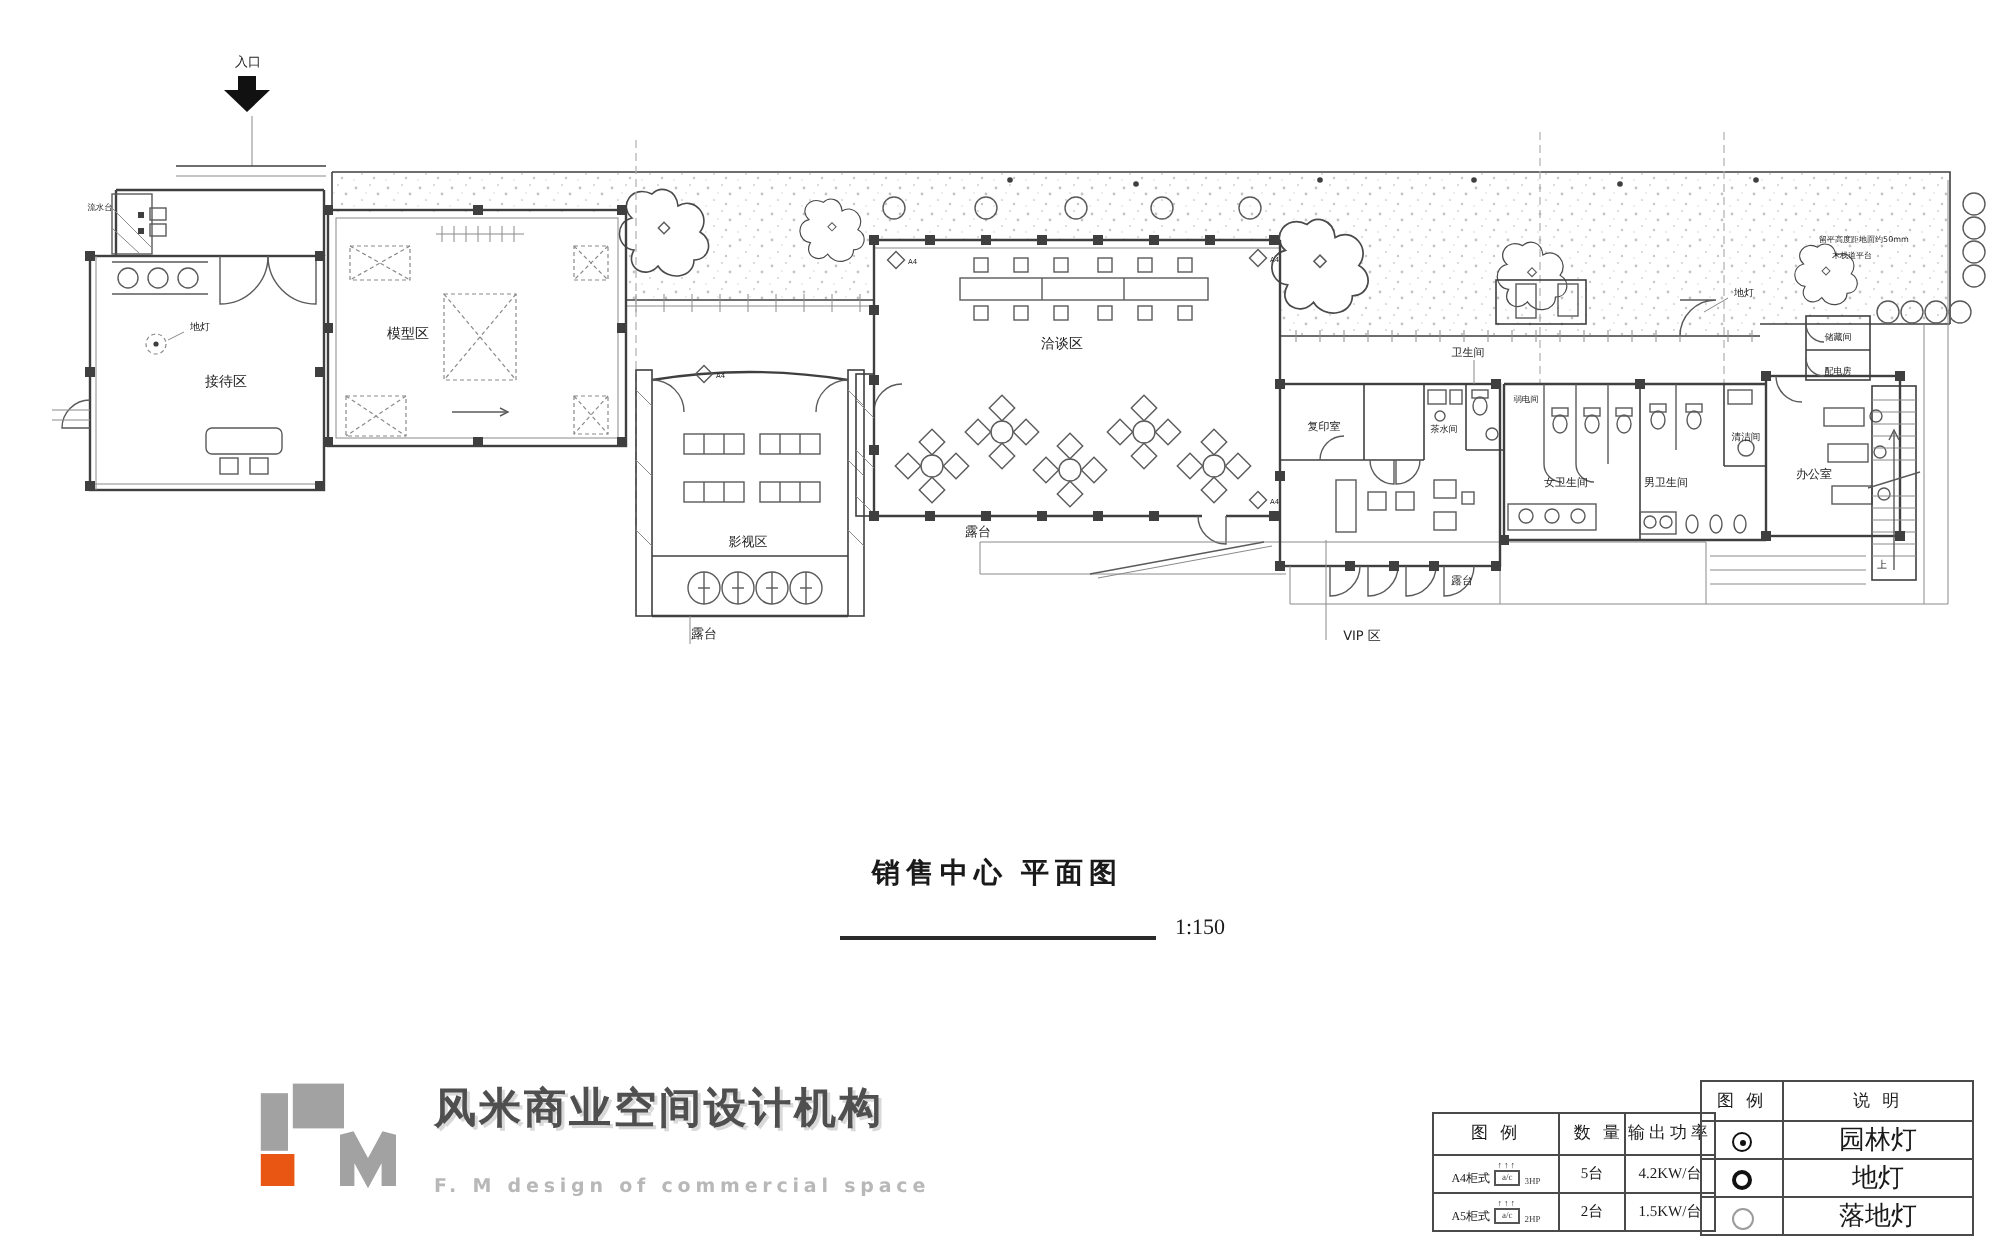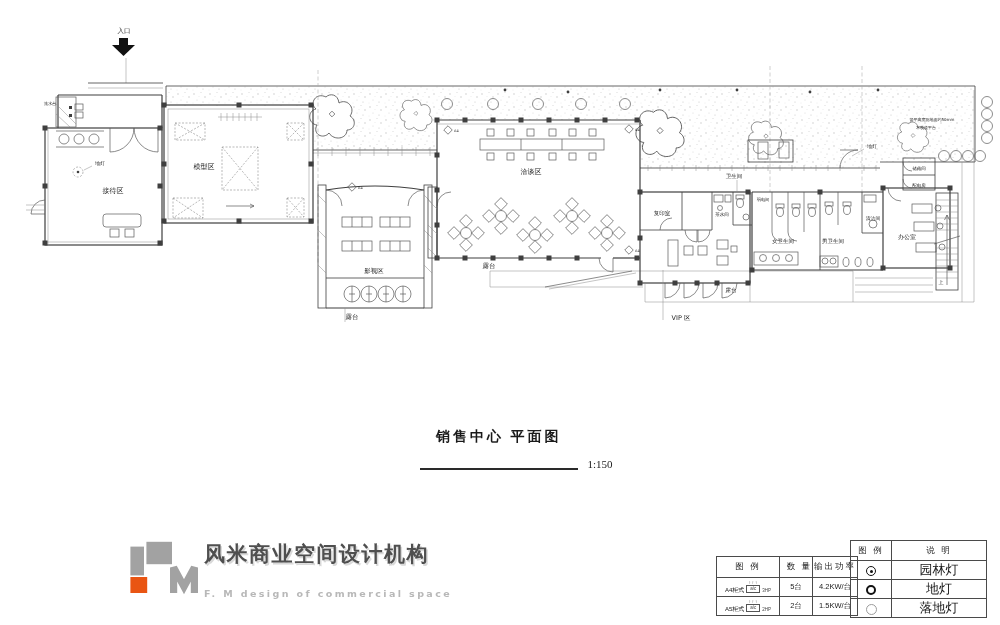--- a/index.html
+++ b/index.html
@@ -17,26 +17,26 @@
   .gfill{fill:url(#gdots);stroke:none;}
   .tree {stroke:#4a4a4a;stroke-width:0.8;fill:#ffffff;}
   text.lbl{fill:#222222;}
   
   .titleblock{position:absolute;left:420px;top:428px;display:flex;align-items:flex-end;
               font-family:"Liberation Serif","DejaVu Serif",serif;}
   .title-text{font-size:14px;font-weight:bold;letter-spacing:3px;color:#1a1a1a;
               border-bottom:2px solid #2a2a2a;padding:0 16px 22px 16px;}
   .title-scale{font-size:11px;color:#1a1a1a;margin-left:10px;padding-bottom:0px;}
   
-  .logo{position:absolute;left:124px;top:536px;display:flex;align-items:center;}
+  .logo{position:absolute;left:124px;top:536px;display:flex;align-items:center;gap:13px;}
   .logo-text .cn{font-size:21px;font-weight:bold;color:#4f4f4f;letter-spacing:1.5px;
                  text-shadow:1.5px 1.5px 0 #d9d9d9;font-family:"DejaVu Sans",sans-serif;}
   .logo-text .en{font-size:9.5px;font-weight:bold;color:#b8b8b8;letter-spacing:2.4px;margin-top:20px;}
   
-  .ltab{position:absolute;border-collapse:collapse;font-family:Liberation Sans, sans-serif;
+  .ltab{position:absolute;border-collapse:collapse;font-family:Liberation Serif, serif;
         color:#1a1a1a;}
   .ltab td,.ltab th{border:1px solid #4a4a4a;text-align:center;vertical-align:middle;
         font-weight:normal;padding:0;}
   #ac-table{left:716px;top:556px;}
   #ac-table th{font-size:8.5px;letter-spacing:2px;height:20px;}
   #ac-table td{font-size:7.5px;height:18px;}
   #ac-table .c-model{width:62px;} #ac-table .c-qty{width:32px;text-align:right;} #ac-table .c-pow{width:44px;}
   #legend-table{left:850px;top:540px;}
   #legend-table th{font-size:8.5px;letter-spacing:2px;height:19px;}
   #legend-table td{font-size:13px;height:17.5px;}

